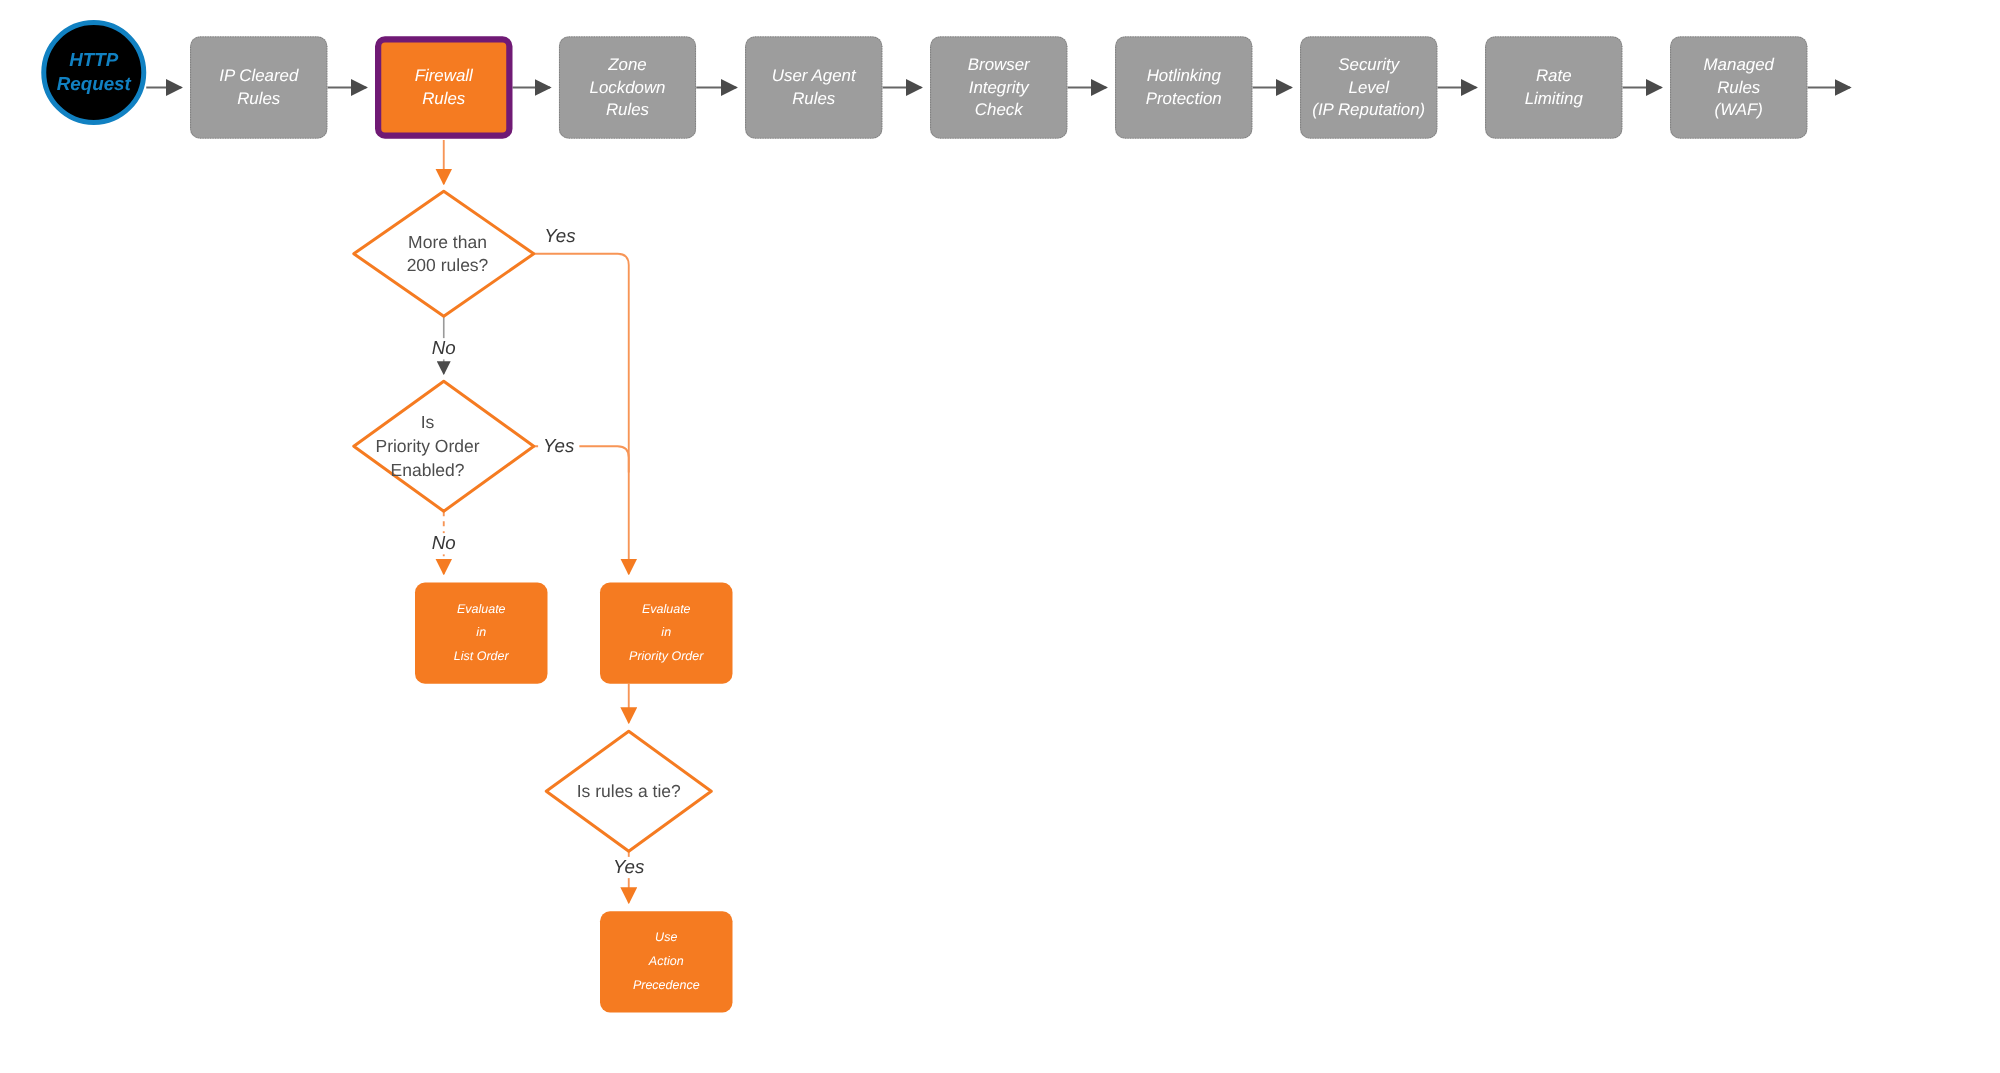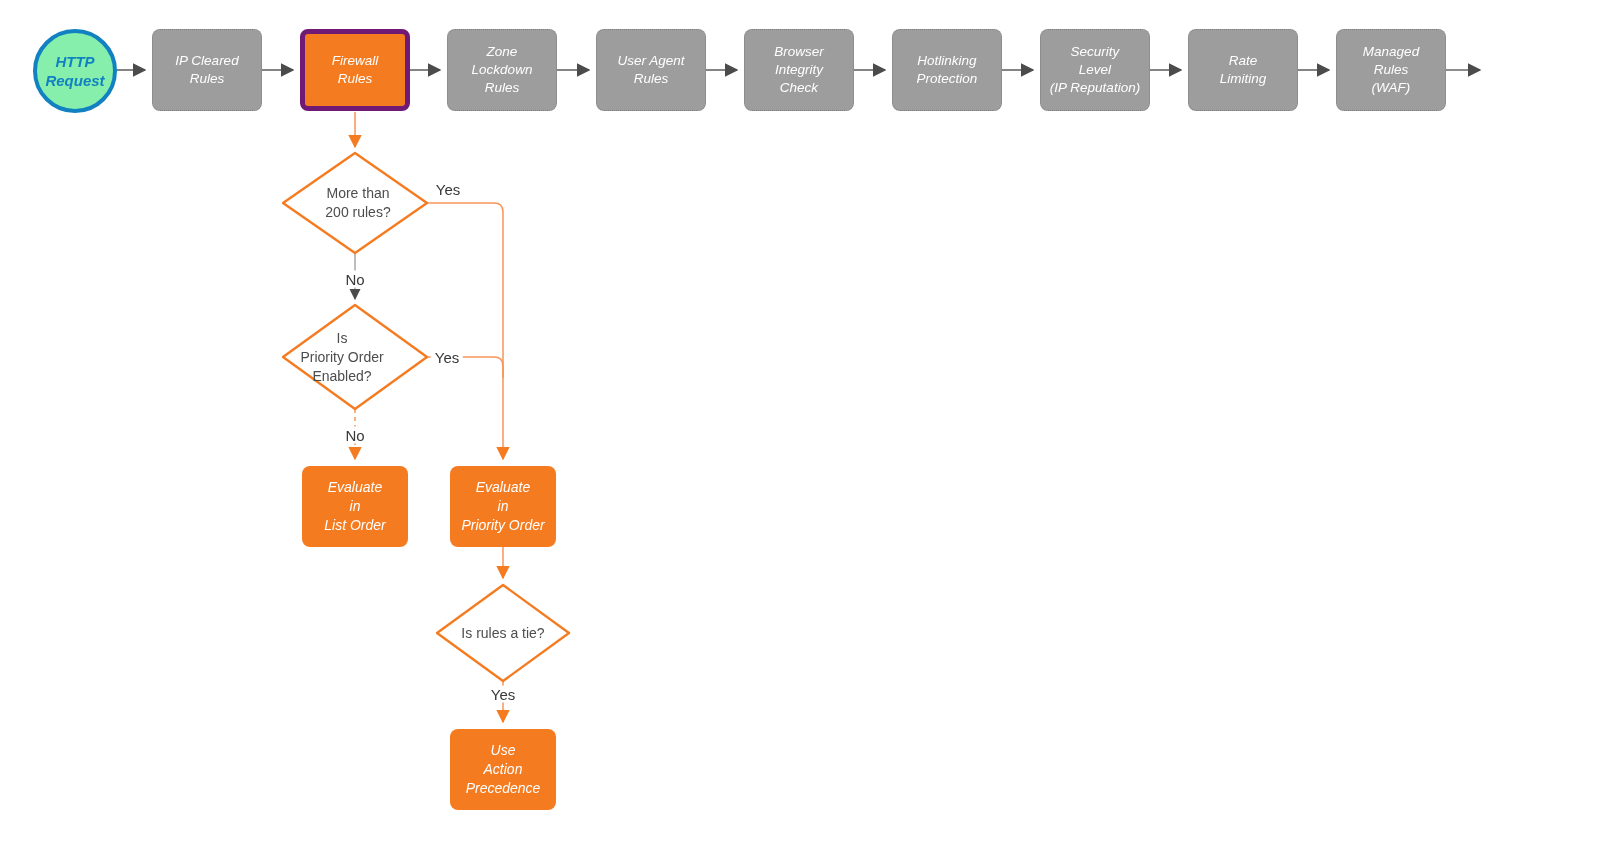--- a/index.html
+++ b/index.html
@@ -17,37 +17,37 @@
   }
   .step.gray{background:#9d9d9d;border:1px dotted #7f7f7f;}
   .step.orange{background:#f57b21;border:5px solid #701a75;}
   
   .terminal{
     position:absolute;border-radius:50%;
     display:flex;align-items:center;justify-content:center;text-align:center;
     font-weight:bold;font-style:italic;font-size:15px;line-height:19px;
     white-space:pre-line;box-sizing:border-box;
   }
-  .terminal.start{left:33px;top:29px;width:84px;height:84px;background:#86efac;border:4px solid #1181c2;color:#1181c2;}
+  .terminal.start{left:33px;top:16px;width:84px;height:84px;background:#000000;border:4px solid #1181c2;color:#1181c2;}
   .terminal.end{left:1487px;top:30px;width:81px;height:81px;background:#1181c2;color:#ffffff;}
   
   .action{
     position:absolute;width:106px;height:81px;background:#f57b21;border-radius:8px;
     display:flex;align-items:center;justify-content:center;text-align:center;
-    color:#ffffff;font-style:italic;font-size:14px;line-height:19px;white-space:pre-line;
+    color:#ffffff;font-style:italic;font-size:10px;line-height:19px;white-space:pre-line;margin-left:30px;
   }
   
   .diamond-label{
     position:absolute;transform:translate(-50%,-50%);
     text-align:center;color:#4d4d4d;font-size:14px;line-height:19px;white-space:pre-line;
   }
   
   .edge-label{
     position:absolute;transform:translate(-50%,-50%);
-    color:#383838;font-size:15px;background:#ffffff;padding:0 4px;
+    font-style:italic;color:#383838;font-size:15px;background:#ffffff;padding:0 4px;
   }
 </style>
 </head>
 <body>
 
 <div class="canvas">
 
   <svg class="connector-layer" width="1600" height="858" viewBox="0 0 1600 858">
     <defs>
       <marker id="arrow-gray" viewBox="0 0 10 10" refX="9" refY="5" markerWidth="8.5" markerHeight="8.5" orient="auto-start-reverse">

